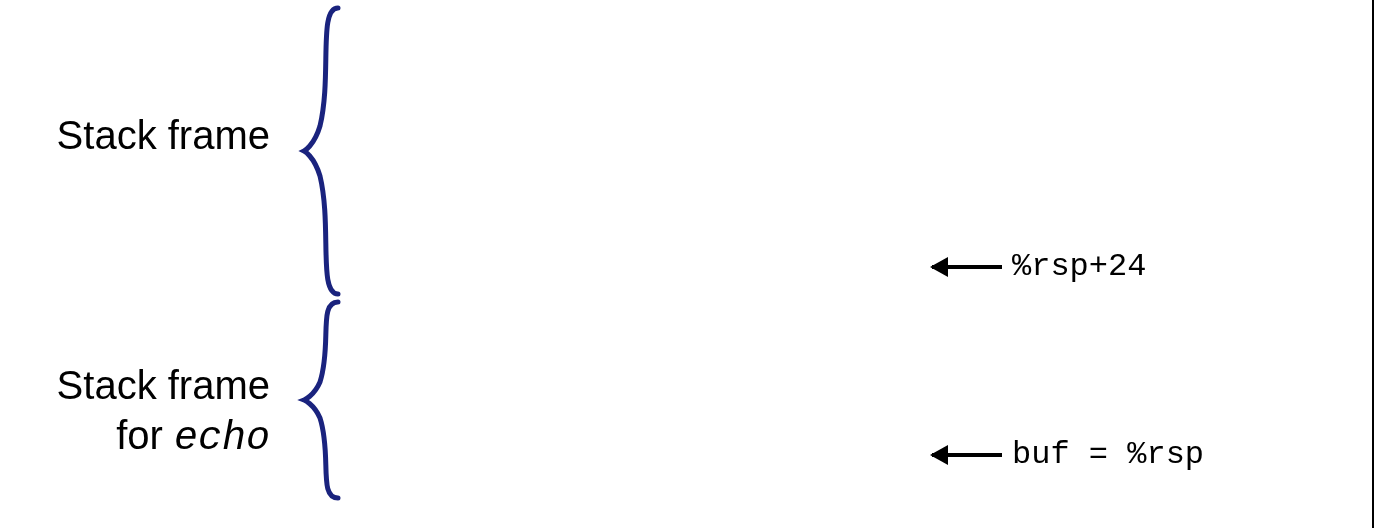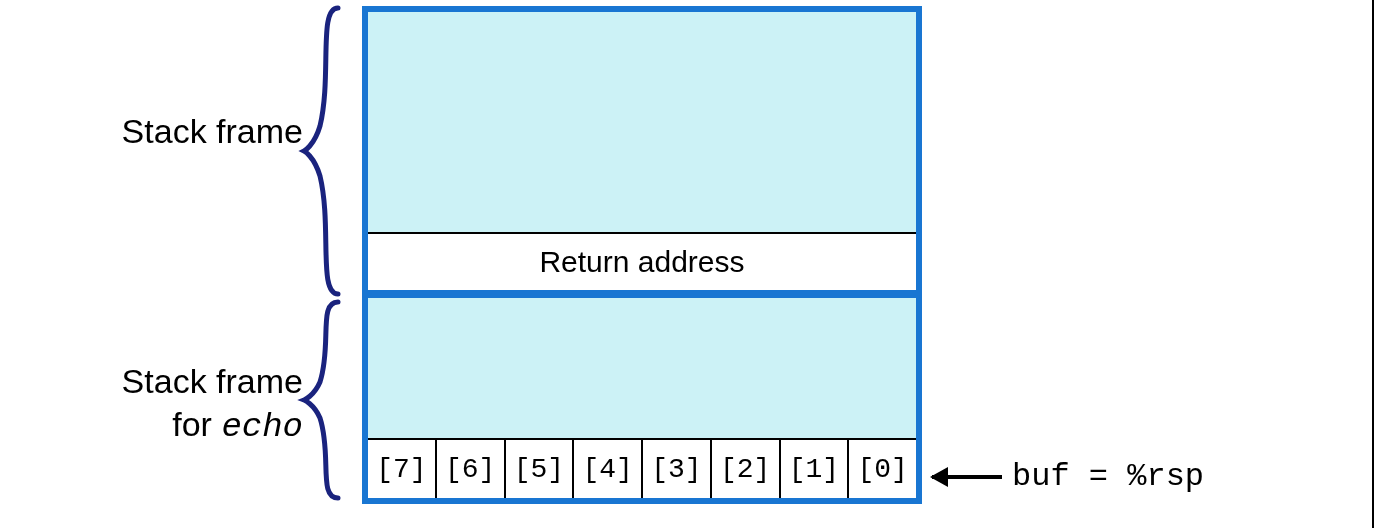--- a/index.html
+++ b/index.html
@@ -9,24 +9,23 @@
     font-family: Arial, Helvetica, sans-serif;
   }
   .wrap {
     position: relative;
     width: 1374px;
     height: 528px;
   }
   .label-left {
     position: absolute;
     text-align: right;
-    font-size: 34px;
+    font-size: 40px;
     line-height: 1.25;
     color: #000;
-    padding-left: 33px;
   }
   .label-left .mono { font-family: "Courier New", Courier, monospace; font-style: italic; }
   .brace {
     position: absolute;
     width: 40px;
     overflow: visible;
   }
   .brace path {
     stroke: #1a237e;
     stroke-width: 5;
@@ -132,39 +131,25 @@
   </div>
 
   <svg class="brace" style="left:300px; top:6px; height:290px;" viewBox="0 0 40 290" preserveAspectRatio="none">
     <path d="M38,2 C18,2 32,70 20,120 C14,140 4,145 4,145 C4,145 14,150 20,170 C32,220 18,288 38,288"></path>
   </svg>
 
   <svg class="brace" style="left:300px; top:300px; height:200px;" viewBox="0 0 40 200" preserveAspectRatio="none">
     <path d="M38,2 C18,2 32,45 20,82 C14,96 4,100 4,100 C4,100 14,104 20,118 C32,155 18,198 38,198"></path>
   </svg>
 
-  <div class="stack">
-    <div class="frame-caller"></div>
-    <div class="return-row">
-      <span>Return address</span>
-    </div>
-    <div class="divider"></div>
-    <div class="frame-echo-top"></div>
-    <div class="buf-row">
-      <div class="buf-cell">[7]</div>
-      <div class="buf-cell">[6]</div>
-      <div class="buf-cell">[5]</div>
-      <div class="buf-cell">[4]</div>
-      <div class="buf-cell">[3]</div>
-      <div class="buf-cell">[2]</div>
-      <div class="buf-cell">[1]</div>
-      <div class="buf-cell">[0]</div>
-    </div>
+
+  <div class="arrow-group" style="left:932px; top:248px;">
+    <div class="arrow"></div>
+    <div class="arrow-label">%rsp+24</div>
   </div>
 
-
-  <div class="arrow-group" style="left:932px; top:458px;">
+  <div class="arrow-group" style="left:932px; top:436px;">
     <div class="arrow"></div>
     <div class="arrow-label">buf = %rsp</div>
   </div>
 
   <div class="right-border"></div>
 </div>
 
 </body></html>

